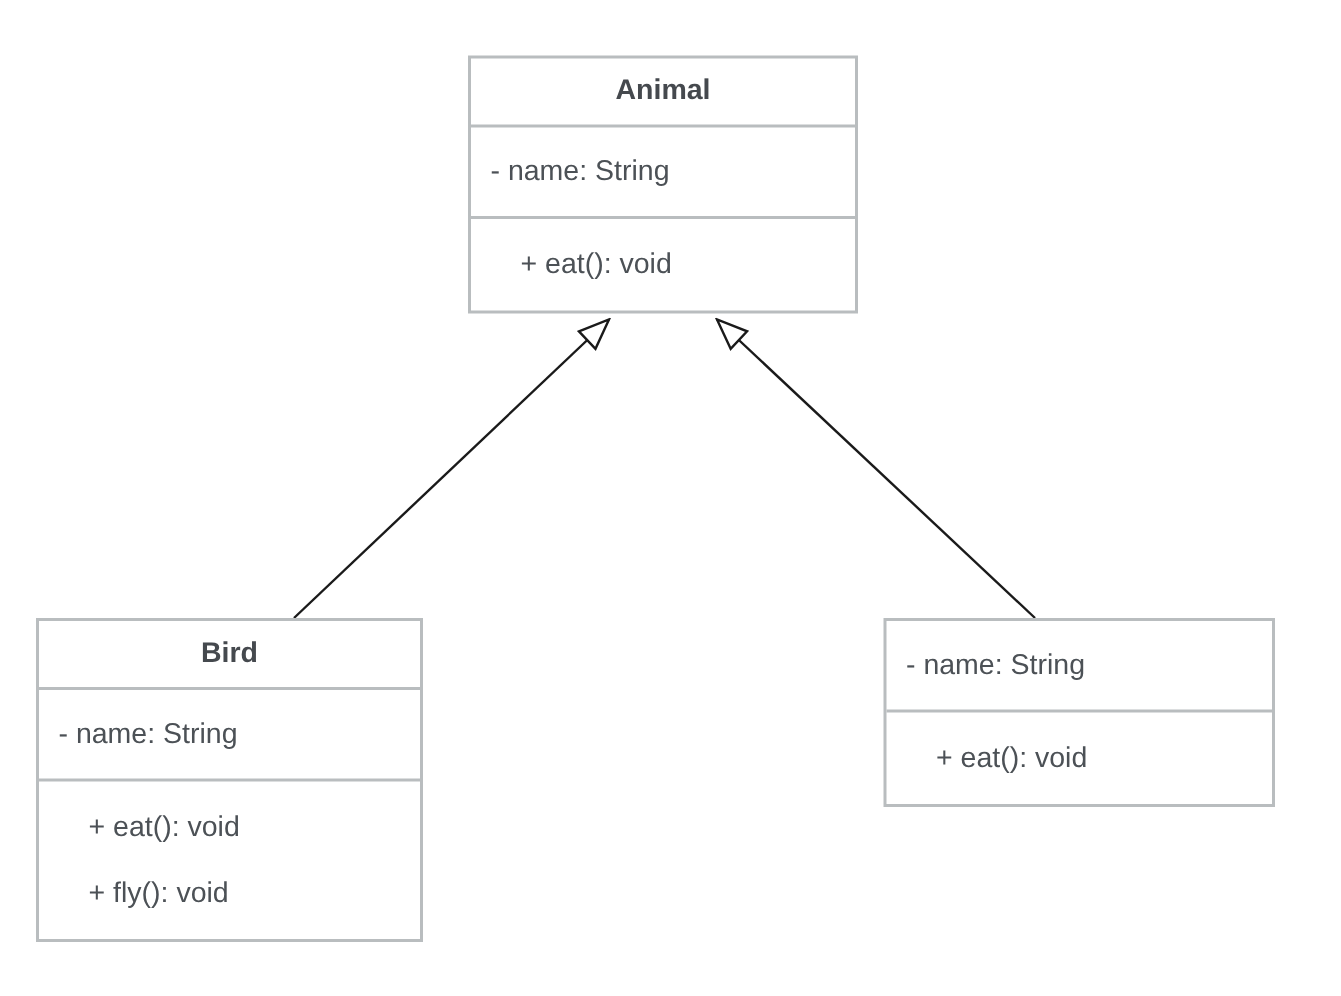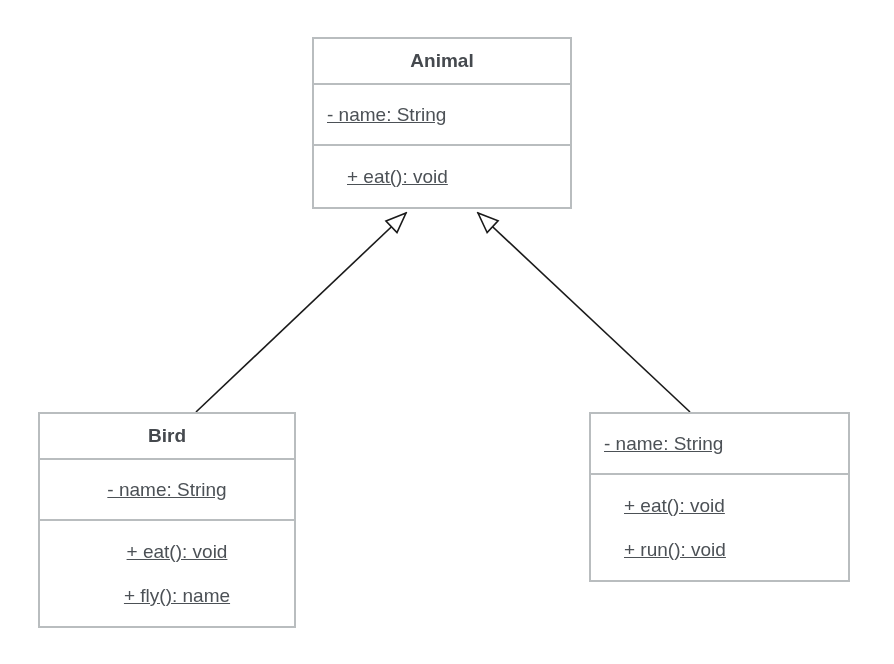--- a/index.html
+++ b/index.html
@@ -26,21 +26,21 @@
     pointer-events: none;
   }
   .class-box {
     position: absolute;
     background: var(--bg);
     border: 2px solid var(--border);
     color: var(--text);
     font-size: 19px;
   }
   .class-box.animal { left: 312px; top: 37px;  width: 260px; }
-  .class-box.bird   { left: 38px;  top: 412px; width: 258px; text-align: center; }
+  .class-box.bird   { left: 24px;  top: 412px; width: 258px; }
   .class-box.dog    { left: 589px; top: 412px; width: 261px; }
   .class-header {
     height: 46px;
     border-bottom: 2px solid var(--border);
     display: flex;
     align-items: center;
     justify-content: center;
     font-weight: bold;
     color: var(--title);
   }
@@ -48,21 +48,20 @@
     border-bottom: 2px solid var(--border);
     padding: 17px 13px;
   }
   .class-methods {
     padding: 18px 13px;
     margin-left: 20px;
   }
   .member {
     line-height: 25px;
     white-space: nowrap;
-    text-decoration: underline;
   }
   .class-methods .member + .member {
     margin-top: 19px;
   }
 </style>
 </head>
 <body>
 
 <div class="canvas">
 
@@ -86,27 +85,26 @@
     </div>
   </div>
 
   <div class="class-box bird">
     <div class="class-header">Bird</div>
     <div class="class-attrs">
       <div class="member">- name: String</div>
     </div>
     <div class="class-methods">
       <div class="member">+ eat(): void</div>
-      <div class="member">+ fly(): name</div>
+      <div class="member">+ fly(): void</div>
     </div>
   </div>
 
   <div class="class-box dog">
     <div class="class-attrs">
       <div class="member">- name: String</div>
     </div>
     <div class="class-methods">
       <div class="member">+ eat(): void</div>
-      <div class="member">+ run(): void</div>
     </div>
   </div>
 
 </div>
 
 </body></html>

